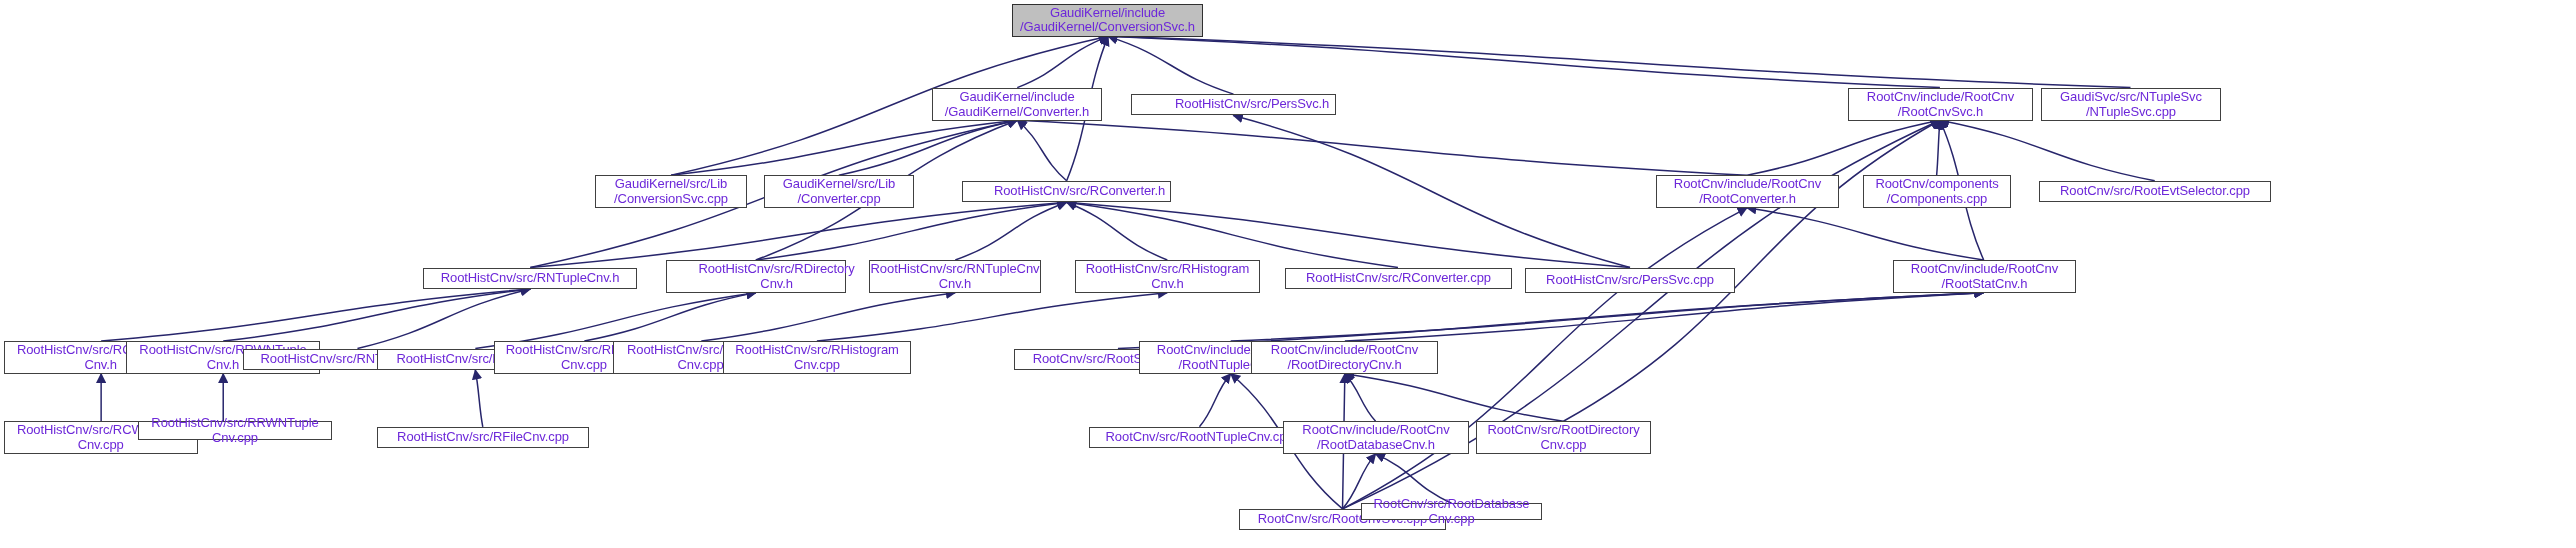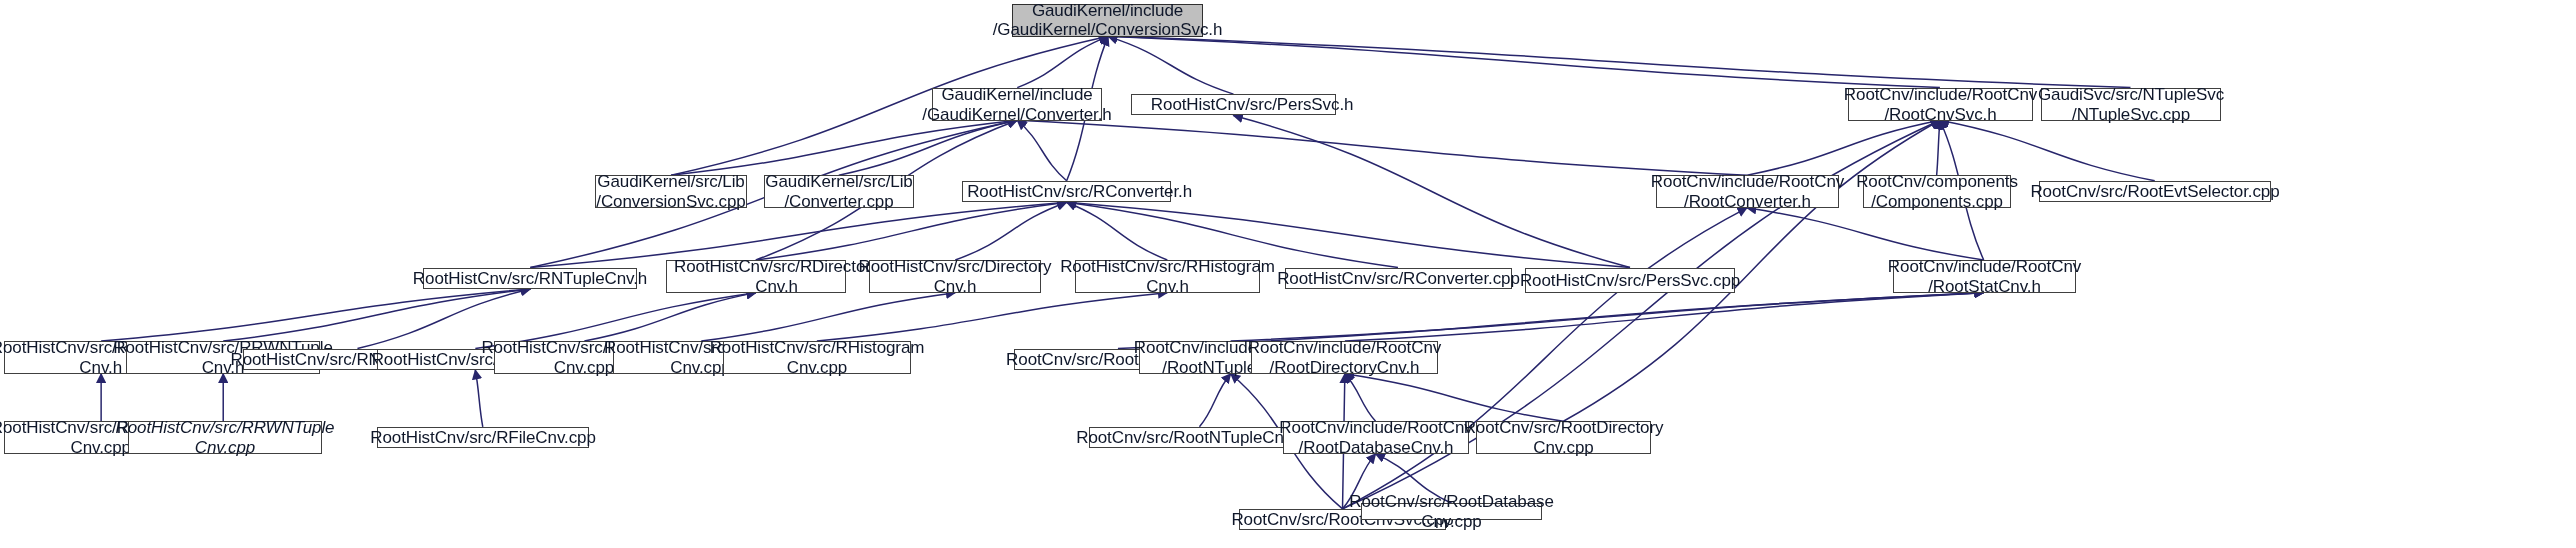--- a/index.html
+++ b/index.html
@@ -21,27 +21,27 @@
     top: 0;
     width: 2576px;
     height: 548px;
     pointer-events: none;
   }
   .node {
     position: absolute;
     box-sizing: border-box;
     border: 0.9px solid #404040;
     background: #ffffff;
-    color: #0f172a;
+    color: #6d28d9;
     display: flex;
     align-items: center;
     justify-content: center;
     text-align: center;
     line-height: 1.12;
-    font-size: 17px;
+    font-size: 13px;
     letter-spacing: -0.1px;
     white-space: pre-line;
     padding: 0 2.8px;
     z-index: 2;
   }
   .node.root {
     background: #bfbfbf;
     border: 0.9px solid #303030;
   }
 </style>
@@ -121,21 +121,21 @@
 /Converter.cpp</div>
       <div class="node" style="left: 962px; top: 181px; width: 209px; height: 21.4px; padding-left: 29px;">RootHistCnv/src/RConverter.h</div>
       <div class="node" style="left: 1656px; top: 175px; width: 183px; height: 33px;">RootCnv/include/RootCnv
 /RootConverter.h</div>
       <div class="node" style="left: 1863px; top: 175px; width: 148px; height: 33px;">RootCnv/components
 /Components.cpp</div>
       <div class="node" style="left: 2039px; top: 181px; width: 232px; height: 21.4px;">RootCnv/src/RootEvtSelector.cpp</div>
       <div class="node" style="left: 423px; top: 268px; width: 214px; height: 21.4px;">RootHistCnv/src/RNTupleCnv.h</div>
       <div class="node" style="left: 666px; top: 260px; width: 180px; height: 33px; padding-left: 44px;">RootHistCnv/src/RDirectory
 Cnv.h</div>
-      <div class="node" style="left: 869px; top: 260px; width: 172px; height: 33px;">RootHistCnv/src/Directory
+      <div class="node" style="left: 869px; top: 260px; width: 172px; height: 33px;">RootHistCnv/src/RNTupleCnv
 Cnv.h</div>
       <div class="node" style="left: 1075px; top: 260px; width: 185px; height: 33px;">RootHistCnv/src/RHistogram
 Cnv.h</div>
       <div class="node" style="left: 1285px; top: 268px; width: 227px; height: 21.4px;">RootHistCnv/src/RConverter.cpp</div>
       <div class="node" style="left: 1525px; top: 268px; width: 210px; height: 25px;">RootHistCnv/src/PersSvc.cpp</div>
       <div class="node" style="left: 1893px; top: 260px; width: 183px; height: 33px;">RootCnv/include/RootCnv
 /RootStatCnv.h</div>
       <div class="node" style="left: 3.7px; top: 341px; width: 194px; height: 33px;">RootHistCnv/src/RCWNTuple
 Cnv.h</div>
       <div class="node" style="left: 126px; top: 341px; width: 194px; height: 33px;">RootHistCnv/src/RRWNTuple
@@ -148,21 +148,21 @@
 Cnv.cpp</div>
       <div class="node" style="left: 723px; top: 341px; width: 188px; height: 33px;">RootHistCnv/src/RHistogram
 Cnv.cpp</div>
       <div class="node" style="left: 1014px; top: 349px; width: 207px; height: 21.4px;">RootCnv/src/RootStatCnv.cpp</div>
       <div class="node" style="left: 1139px; top: 341px; width: 183px; height: 33px;">RootCnv/include/RootCnv
 /RootNTupleCnv.h</div>
       <div class="node" style="left: 1251px; top: 341px; width: 187px; height: 33px;">RootCnv/include/RootCnv
 /RootDirectoryCnv.h</div>
       <div class="node" style="left: 3.7px; top: 421px; width: 194px; height: 33px;">RootHistCnv/src/RCWNTuple
 Cnv.cpp</div>
-      <div class="node" style="left: 128px; top: 421px; width: 194px; height: 33px; font-style: italic;">RootHistCnv/src/RRWNTuple
+      <div class="node" style="left: 138px; top: 421px; width: 194px; height: 19px;">RootHistCnv/src/RRWNTuple
 Cnv.cpp</div>
       <div class="node" style="left: 377px; top: 427px; width: 212px; height: 21.4px;">RootHistCnv/src/RFileCnv.cpp</div>
       <div class="node" style="left: 1089px; top: 427px; width: 221px; height: 21.4px;">RootCnv/src/RootNTupleCnv.cpp</div>
       <div class="node" style="left: 1283px; top: 421px; width: 186px; height: 33px;">RootCnv/include/RootCnv
 /RootDatabaseCnv.h</div>
       <div class="node" style="left: 1476px; top: 421px; width: 175px; height: 33px;">RootCnv/src/RootDirectory
 Cnv.cpp</div>
       <div class="node" style="left: 1239px; top: 509px; width: 207px; height: 21.4px;">RootCnv/src/RootCnvSvc.cpp</div>
       <div class="node" style="left: 1361px; top: 503px; width: 181px; height: 17px;">RootCnv/src/RootDatabase
 Cnv.cpp</div>

